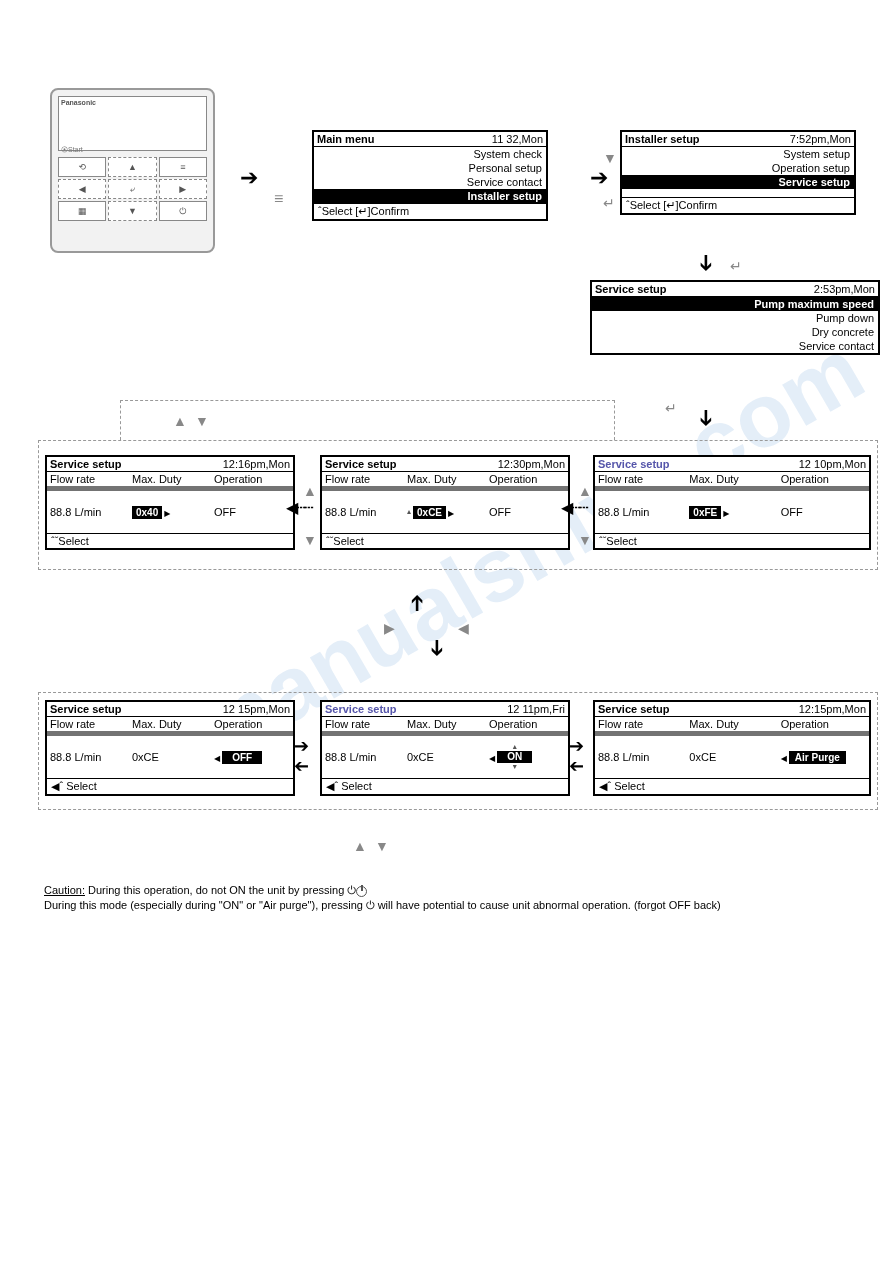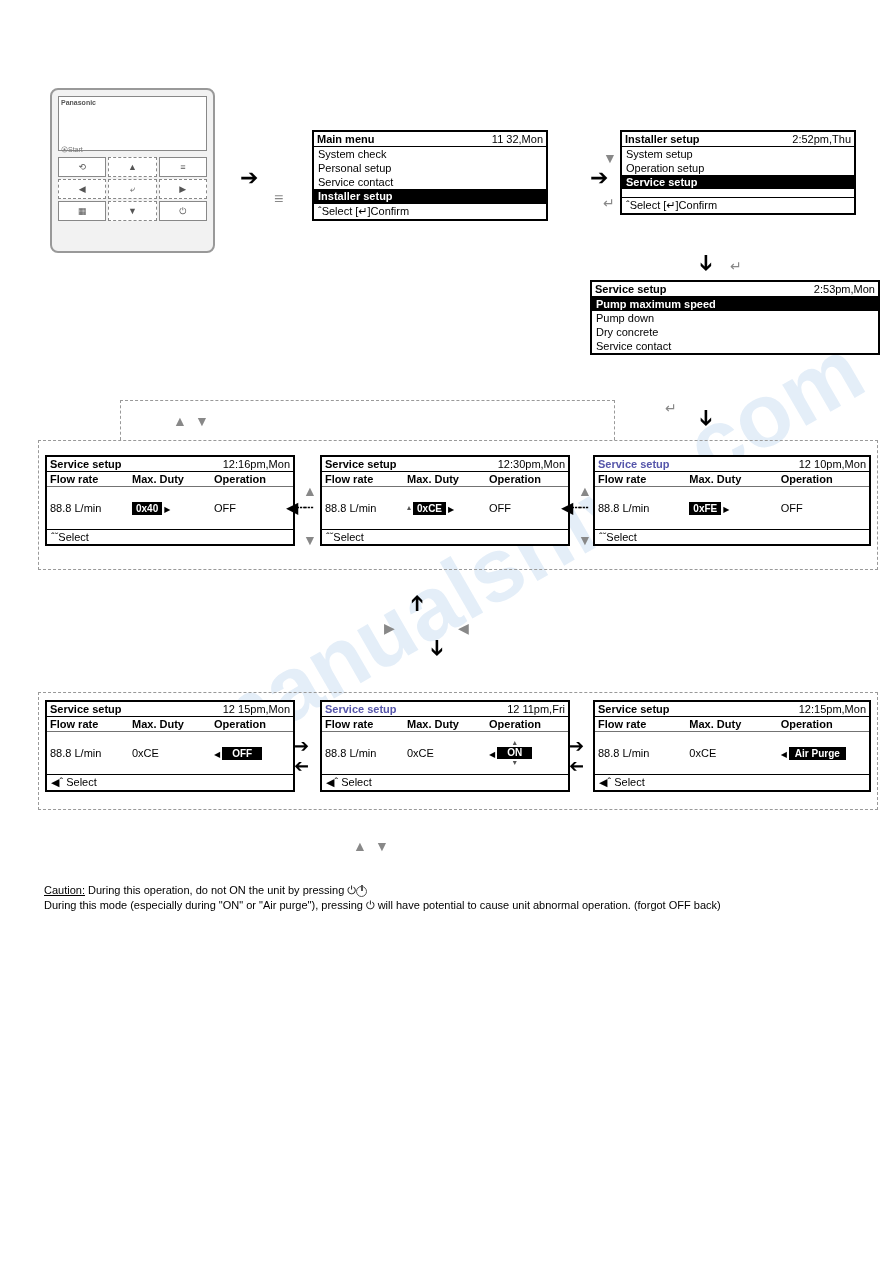--- a/index.html
+++ b/index.html
@@ -16,23 +16,23 @@
   .remote-btns { margin-top: 6px; display: grid; grid-template-columns: repeat(3, 1fr); gap: 2px; }
   .remote-btn { height: 20px; border: 1px dashed #888; background: #fff; 
                 display: flex; align-items: center; justify-content: center; font-size: 9px; color: #555; }
   .remote-btn-solid { border-style: solid; }
   
   
   .lcd { position: absolute; width: 236px; border: 2px solid #000; background: #fff; font-size: 11px; }
   .lcd-head { display: flex; justify-content: space-between; padding: 1px 3px; border-bottom: 1px solid #000; }
   .lcd-head b { font-weight: bold; }
   .lcd-body { min-height: 50px; }
-  .lcd-row { padding: 1px 4px; }
+  .lcd-row { padding: 1px 4px; text-align: right; }
   .lcd-row.hl { background: #000; color: #fff; font-weight: bold; }
-  .lcd-head3 { display: flex; border-bottom: 1px solid #737373; font-weight: bold; }
+  .lcd-head3 { display: flex; border-bottom: 5px solid #737373; font-weight: normal; }
   .lcd-head3 > div { flex: 1; padding: 1px 3px; }
   .lcd-body3 { display: flex; align-items: center; min-height: 42px; }
   .lcd-body3 > div { flex: 1; padding: 1px 3px; text-align: left; }
   .lcd-foot { border-top: 1px solid #000; padding: 1px 4px; }
   .val-chip { display: inline-block; background: #000; color: #fff; padding: 1px 4px; font-size: 10px; font-weight: bold; }
   .val-chip-wrap { display: flex; align-items: center; gap: 2px; }
   .vw-col { display: flex; flex-direction: column; align-items: center; font-size: 8px; color: #555; line-height: 1; }
   .tri-r::after { content: "▶"; font-size: 8px; color: #000; }
   .tri-l::before { content: "◀"; font-size: 8px; color: #000; }
   
@@ -96,21 +96,21 @@
   <div class="lcd-foot">ˆSelect        [↵]Confirm</div>
 </div>
 
 <span class="arrow sm" style="left:603px; top:150px; color:#888;">▼</span>
 <span class="arrow" style="left:590px; top:165px;">➔</span>
 <span class="arrow sm enter-sym" style="left:603px; top:195px; color:#888;">↵</span>
 
 <div class="lcd" style="left:620px; top:130px;">
   <div class="lcd-head">
         <b>Installer setup</b>
-        <span>2:52pm,Thu</span>
+        <span>7:52pm,Mon</span>
       </div>
   <div class="lcd-body">
     <div class="lcd-row">System setup</div>
     <div class="lcd-row">Operation setup</div>
     <div class="lcd-row hl">Service setup</div>
     <div class="lcd-row"></div>
   </div>
   <div class="lcd-foot">ˆSelect        [↵]Confirm</div>
 </div>
 

